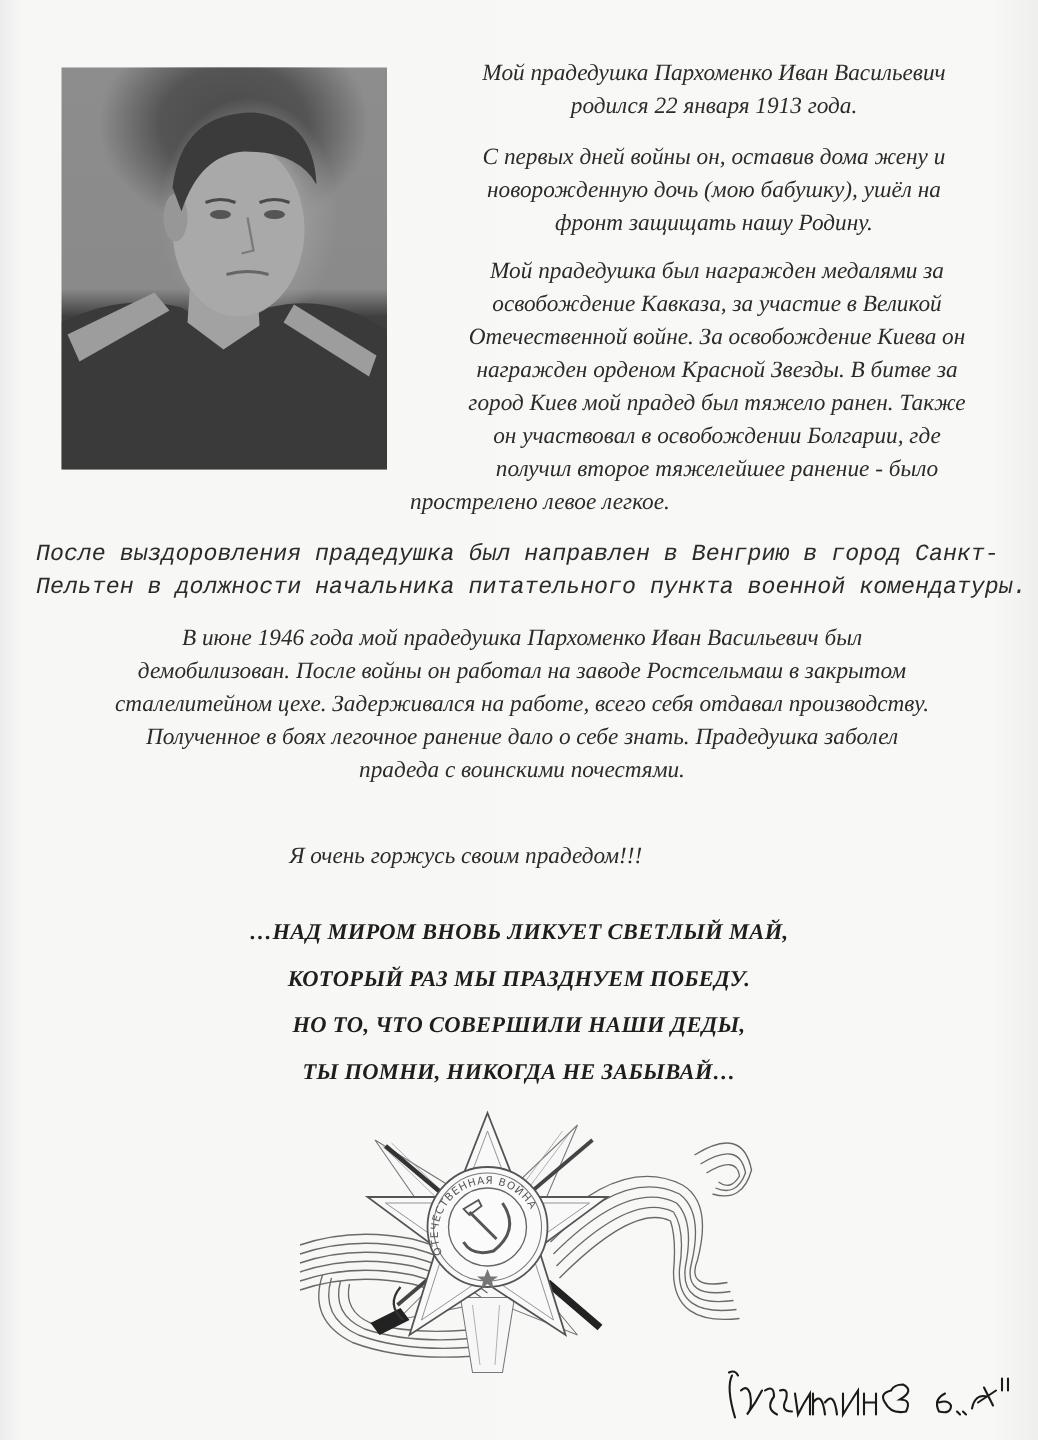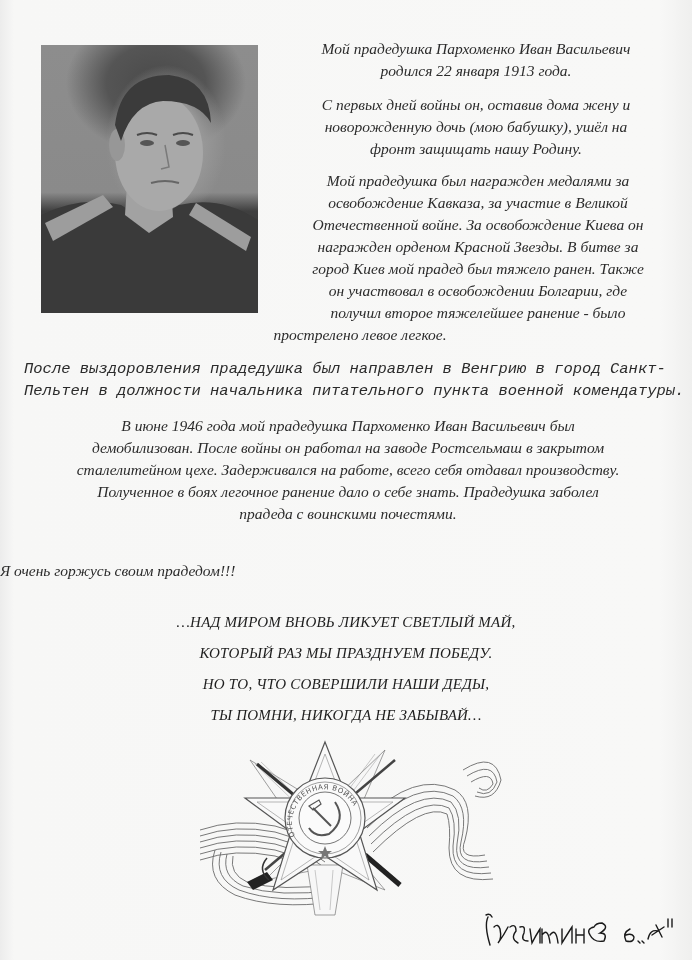--- a/index.html
+++ b/index.html
@@ -47,31 +47,32 @@
     .p2 { left: 266px; top: 94px; width: 420px; }
     .p3 { left: 266px; top: 170px; width: 420px; text-indent: 4px; }
     .p3b { left: 40px; top: 324px; width: 640px; }
     .p4 { left: 24px; top: 358px; width: 640px; font-family: Liberation Mono, monospace; }
     .p5 { left: 28px; top: 415px; width: 640px; }
     .line { display: block; white-space: nowrap; }
     .proud {
       position: absolute;
       left: 0; width: 621px;
       top: 562px;
+      text-align: center;
       font-style: italic;
       font-size: 15.5px;
       color: #2b2b2b;
     }
     .poem {
       position: absolute;
       left: 0; width: 692px;
       top: 607px;
       text-align: center;
       font-style: italic;
-      font-weight: normal;
+      font-weight: bold;
       font-size: 15px;
       line-height: 31px;
       color: #1e1e1e;
       letter-spacing: 0.2px;
     }
     .poem span { display: block; }
     .emblem {
       position: absolute;
       left: 195px;
       top: 730px;

